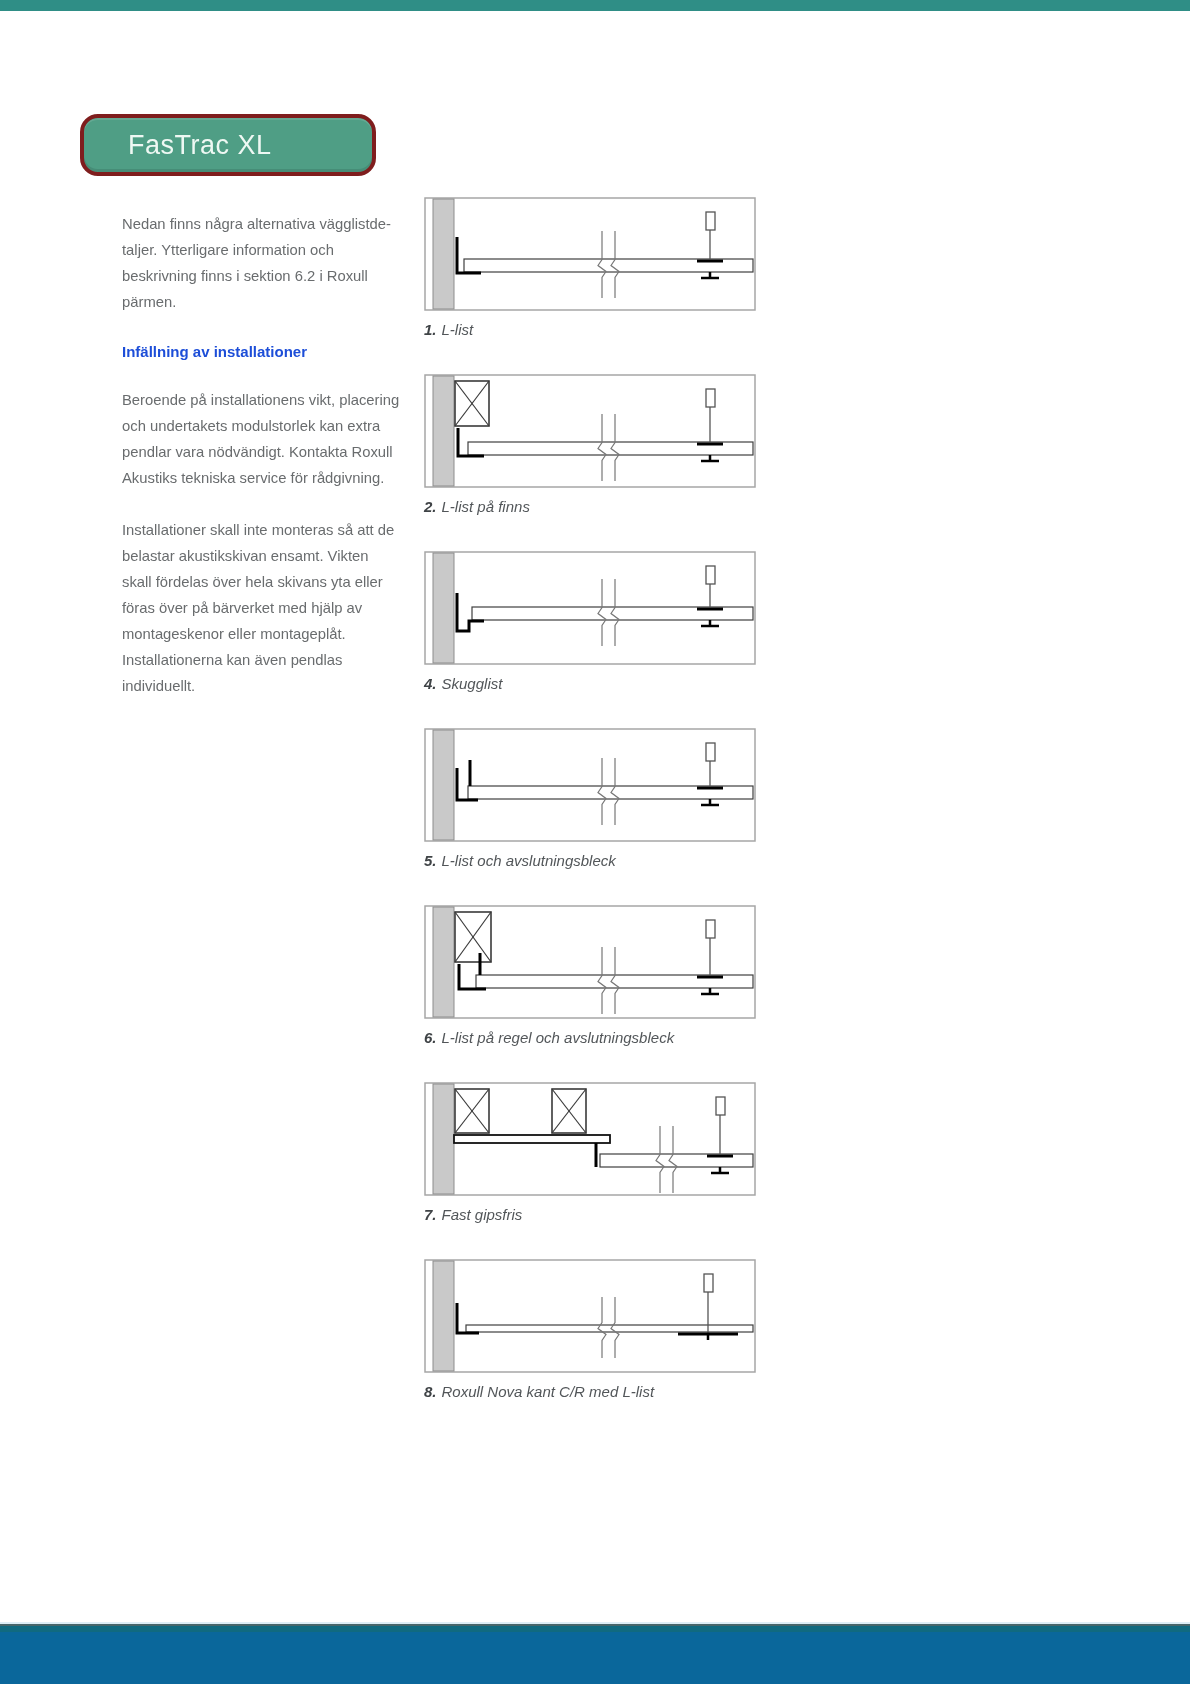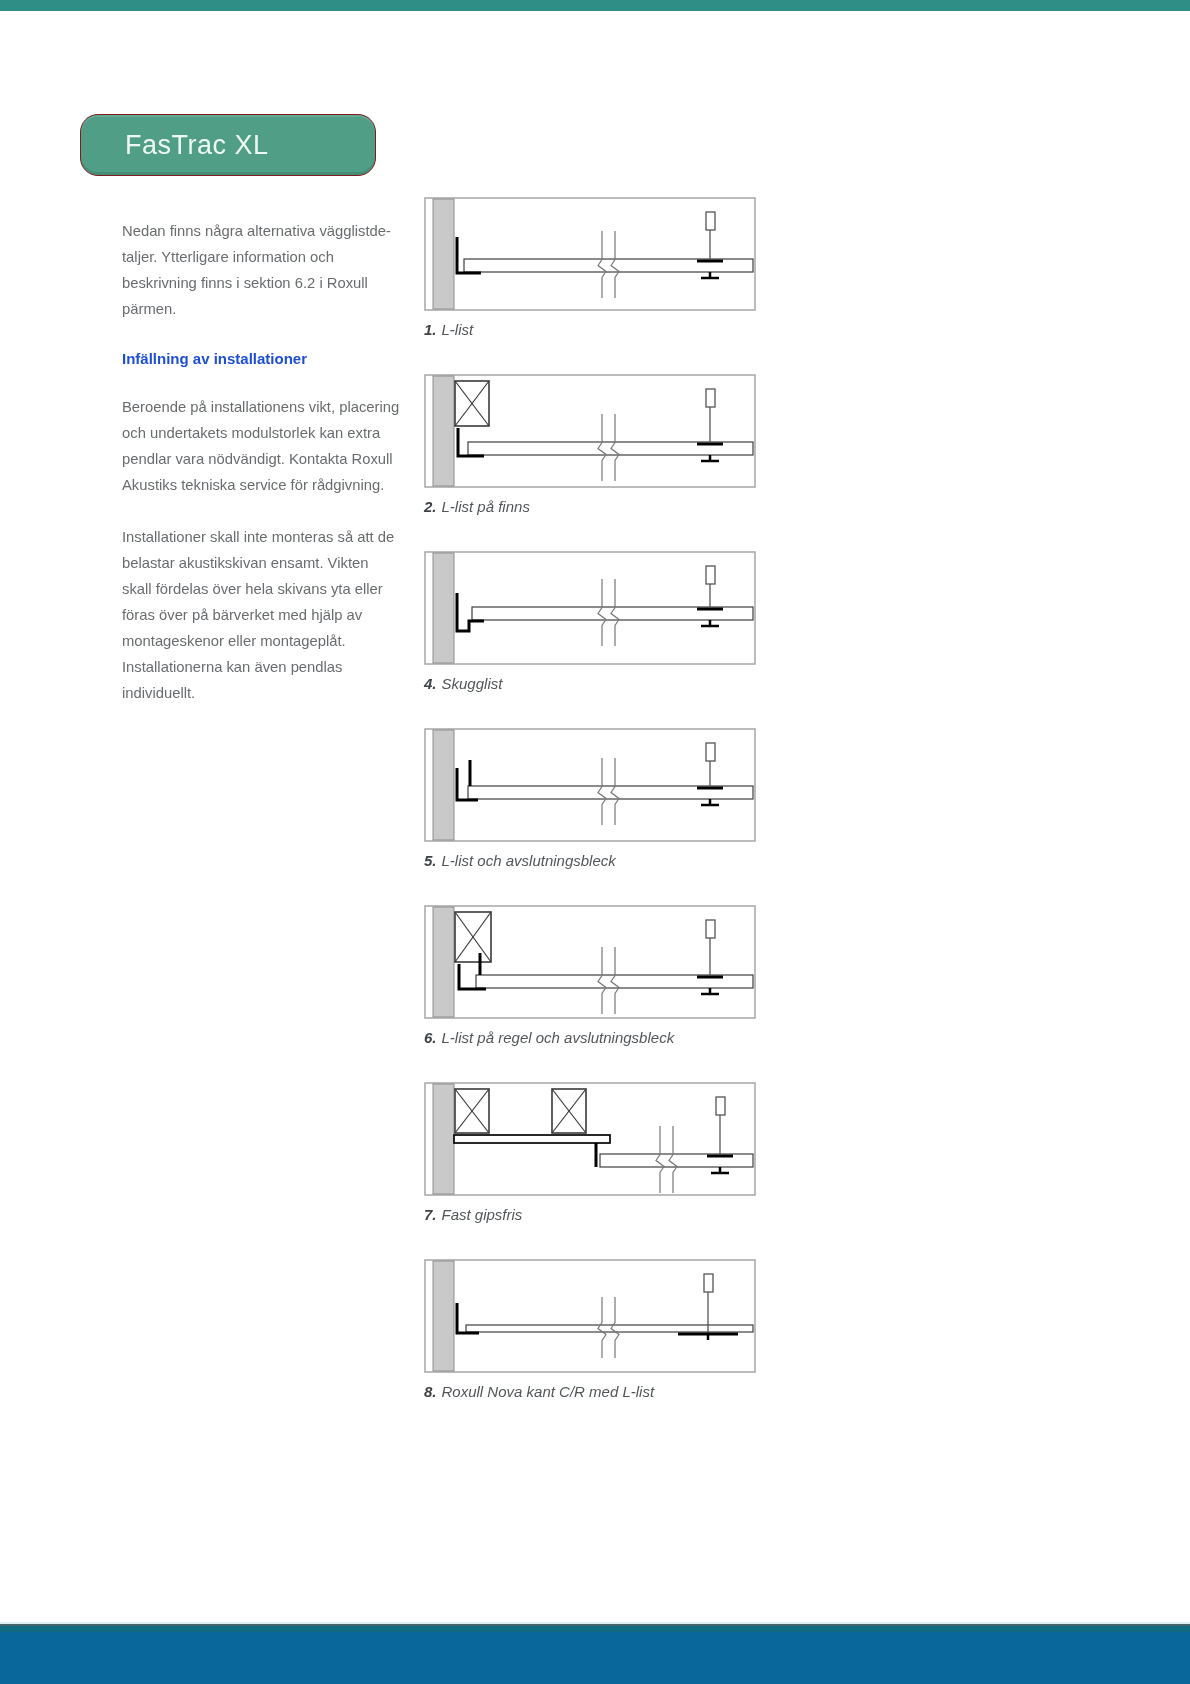--- a/index.html
+++ b/index.html
@@ -21,38 +21,38 @@
       to bottom,
       #ddeef7 0px,#ddeef7 2px,
       #47666b 2px,#47666b 4px,
       #106a80 4px,#106a80 10px,
       var(--bottom-bar,#0a679b) 10px);
   }
   .badge{
     position:absolute;left:80px;top:114px;
     width:296px;height:62px;
     background:var(--badge,#4f9e85);
-    border:1px solid #7f1d1d;
+    border:4px solid #7f1d1d;
     border-radius:18px;
     box-shadow:inset 0 -3px 0 rgba(0,0,0,.10), inset 0 2px 0 rgba(255,255,255,.12);
     box-sizing:border-box;
     display:flex;align-items:center;
   }
   .badge-label{
     color:#eef8f3;
     font-size:27px;
     letter-spacing:.5px;
     padding-left:44px;
   }
   .col-text{
     position:absolute;left:122px;top:206px;width:278px;
     color:#696c6e;
     font-size:14.8px;line-height:26px;
   }
-  .col-text p{margin:12px 0 26px 0;}
+  .col-text p{margin:5px 0 26px 0;}
   .col-text h3{
     margin:6px 0 24px 0;
     font-size:15px;line-height:22px;
     color:#1d4ed8;font-weight:bold;
   }
   .col-figs{
     position:absolute;left:420px;top:193px;width:332px;
   }
   figure.fig{margin:0 0 26px 0;padding:4px;}
   .fig-svg{display:block;width:332px;height:114px;}

